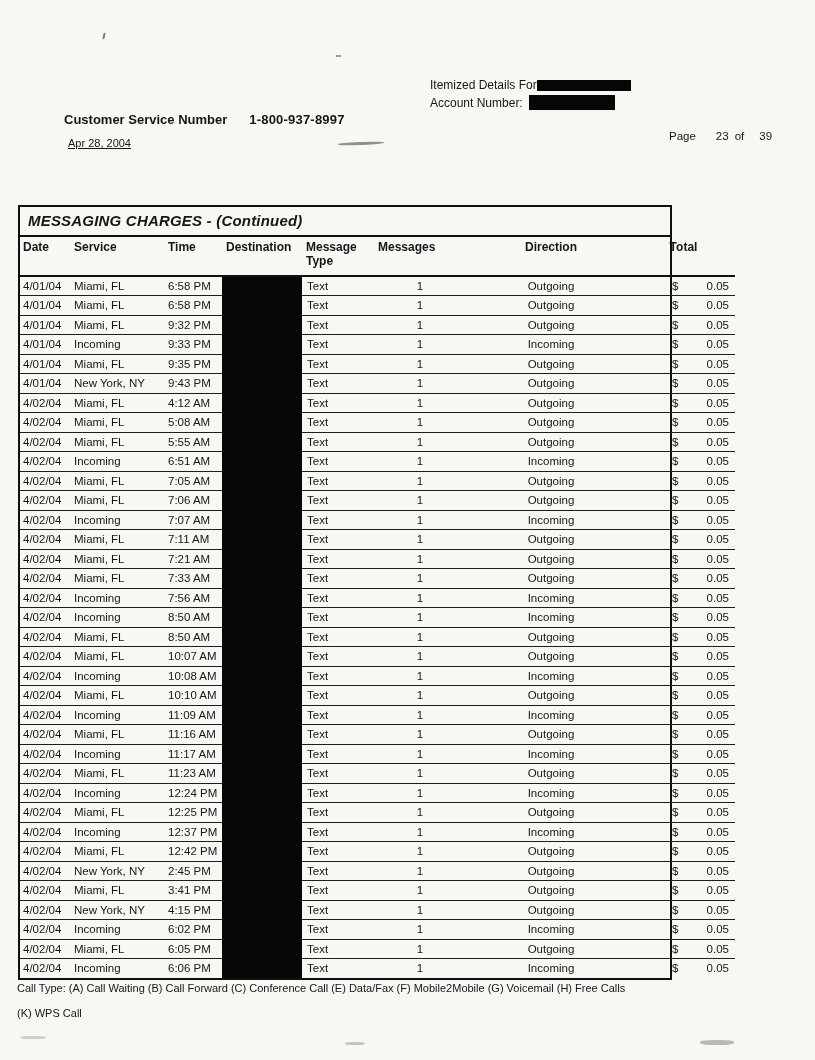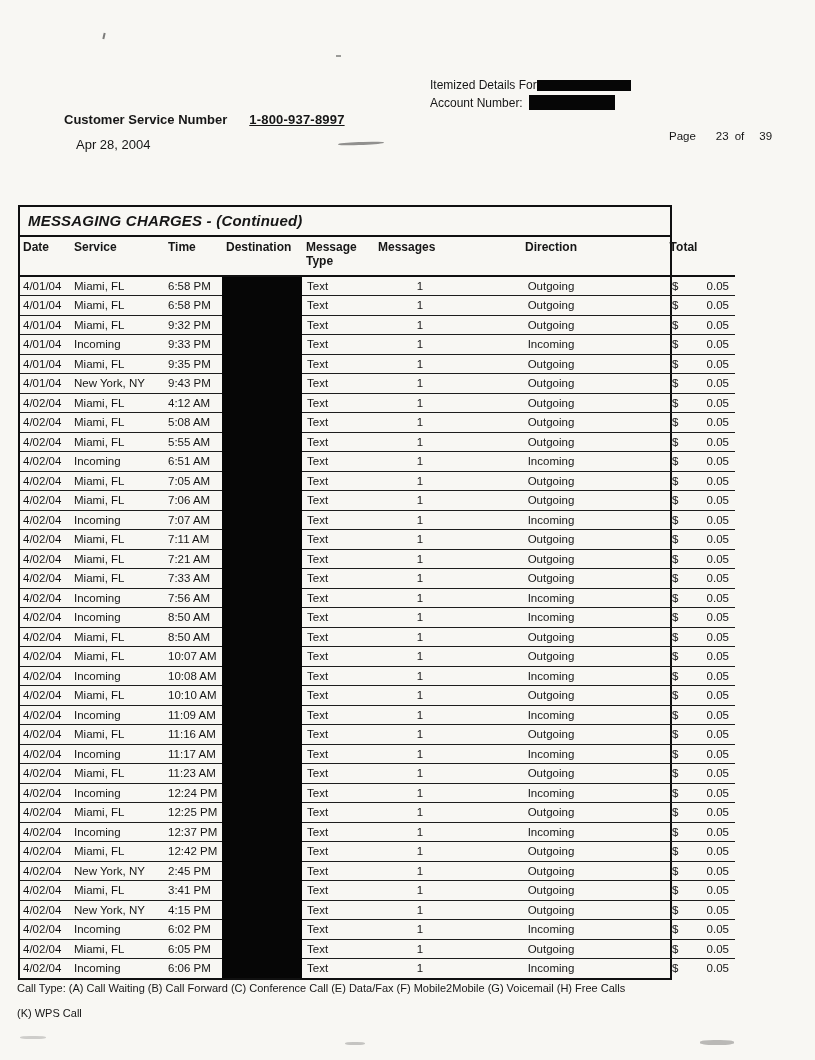--- a/index.html
+++ b/index.html
@@ -19,22 +19,22 @@
   
   .itemized-block { position: absolute; left: 430px; top: 78px; font-size: 12px; }
   .itemized-row { display: flex; align-items: center; margin-bottom: 3px; }
   .itemized-row .lbl { width: 104px; white-space: nowrap; }
   .redact { background: #060606; display: inline-block; }
   .redact.itemized-val { width: 94px; height: 11px; margin-left: 3px; }
   .redact.account-val  { width: 86px; height: 15px; margin-left: -5px; }
 
   
   .cs-line { position: absolute; left: 64px; top: 112px; font-size: 13px; font-weight: bold; display: flex; }
-  .cs-line .cs-number { margin-left: 22px; letter-spacing: 0.2px; text-decoration: underline; }
-  .bill-date { position: absolute; left: 76px; top: 137px; font-size: 13px; }
+  .cs-line .cs-number { margin-left: 22px; letter-spacing: 0.2px; }
+  .bill-date { position: absolute; left: 68px; top: 137px; font-size: 11px; text-decoration: underline; }
 
   
   .page-info { position: absolute; left: 644px; top: 130px; font-size: 11.5px; display: flex; padding-left: 25px; }
   .page-info .pnum { margin-left: 20px; }
   .page-info .pof  { margin-left: 6px; }
   .page-info .ptotal { margin-left: 15px; }
 
   
   .table-wrap {
     position: absolute;

